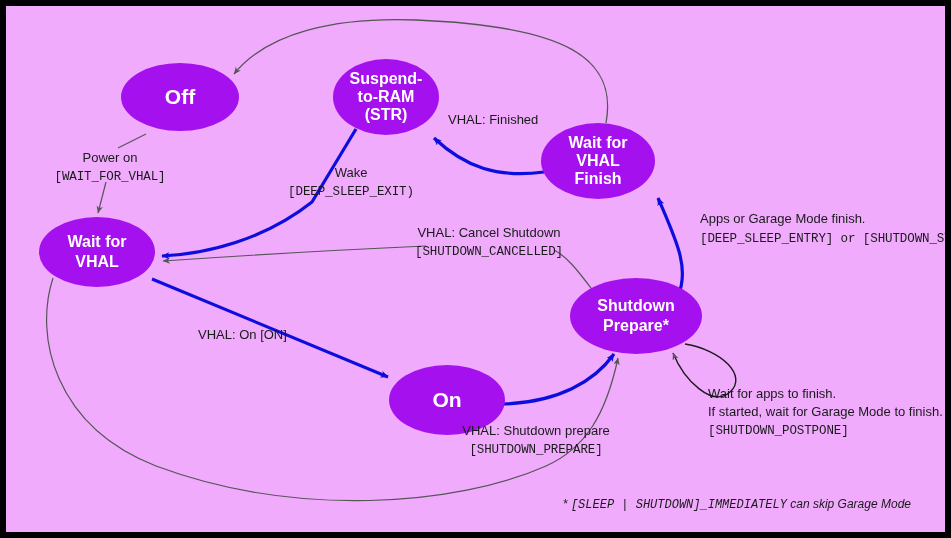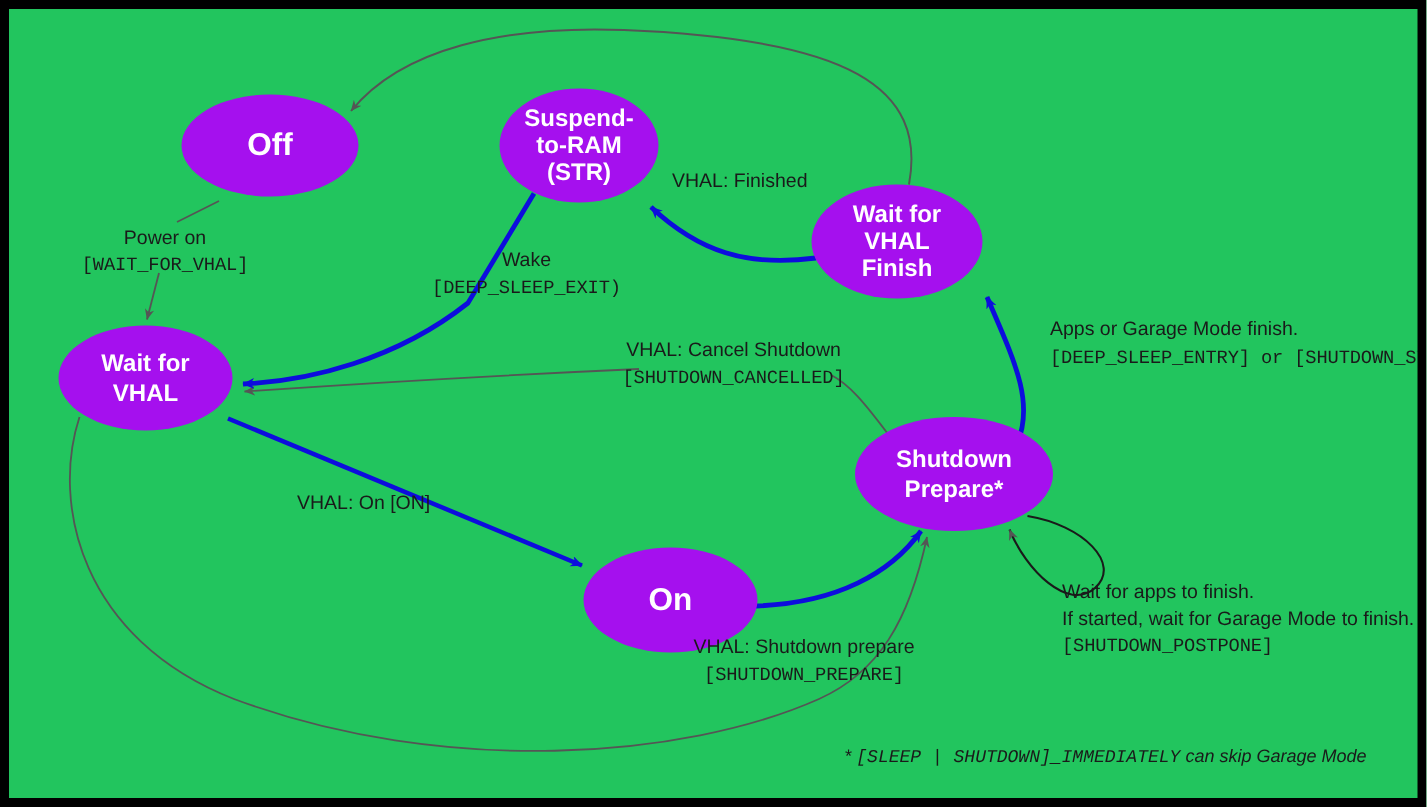--- a/index.html
+++ b/index.html
@@ -4,21 +4,21 @@
 <style>
   html, body {
     margin: 0;
     padding: 0;
     background: #ffffff;
   }
   #canvas {
     position: relative;
     width: 951px;
     height: 538px;
-    background: #22c55e;
+    background: #f0abfc;
     box-sizing: border-box;
     border: 6px solid #000000;
     overflow: hidden;
     font-family: "Liberation Sans", sans-serif;
   }
   #diagram-svg {
     position: absolute;
     left: 0;
     top: 0;
     width: 939px;

